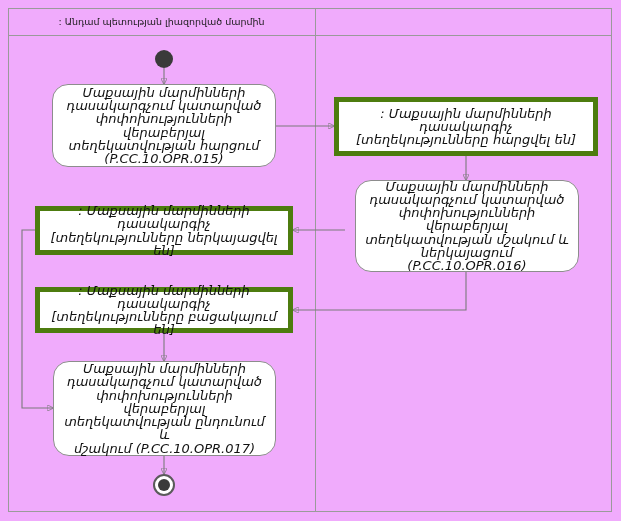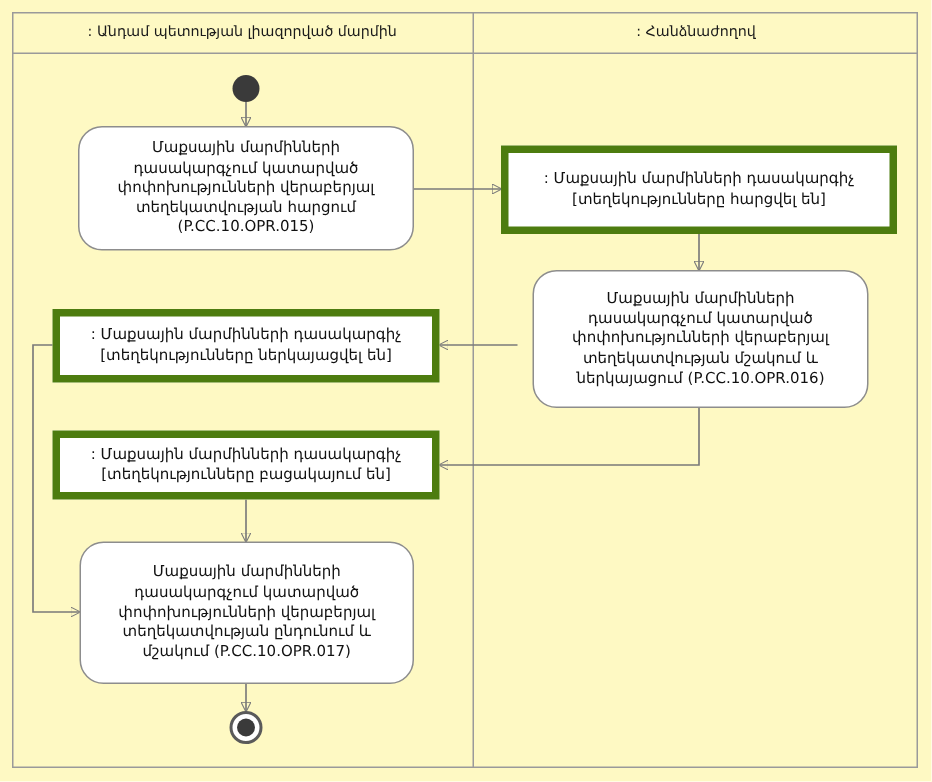--- a/index.html
+++ b/index.html
@@ -7,21 +7,21 @@
     padding: 0;
     background: #ffffff;
   }
   body {
     font-family: "DejaVu Sans", sans-serif;
   }
   #canvas {
     position: relative;
     width: 621px;
     height: 521px;
-    background: #fef9c3;
+    background: #f0abfc;
     overflow: hidden;
   }
   
   .frame {
     position: absolute;
     left: 8px;
     top: 8px;
     width: 604px;
     height: 504px;
     border: 1px solid #9a9a9a;
@@ -69,23 +69,24 @@
     text-align: center;
     color: #111111;
     background: #ffffff;
     z-index: 3;
   }
   .node .node-label {
     display: block;
     width: 100%;
     padding: 0 8px;
     box-sizing: border-box;
-    font-size: 10px;
+    font-size: 13px;
     line-height: 13.2px;
     white-space: pre-line;
+    font-style: italic;
   }
   .action {
     border: 1px solid #8d8d8d;
     border-radius: 16px;
   }
   .objnode {
     border: 5px solid #4d7c0f;
     border-radius: 0;
   }
 
@@ -136,21 +137,20 @@
 </head>
 <body>
 
 <div id="canvas">
 
   <div class="frame"></div>
   <div class="lane-header-band"></div>
   <div class="lane-divider"></div>
 
   <div class="lane-title left">: Անդամ պետության լիազորված մարմին</div>
-  <div class="lane-title right">: Հանձնաժողով</div>
 
   <svg class="edges" viewBox="0 0 621 521" xmlns="http://www.w3.org/2000/svg">
     <defs>
       <marker id="arrow" viewBox="0 0 10 10" refX="9" refY="5" markerWidth="6" markerHeight="6" orient="auto-start-reverse">
         <path d="M 0 0 L 10 5 L 0 10 z" fill="#7a7a7a" stroke="none"></path>
       </marker>
     </defs>
 
     <line x1="164" y1="68" x2="164" y2="84" marker-end="url(#arrow)"></line>
 

